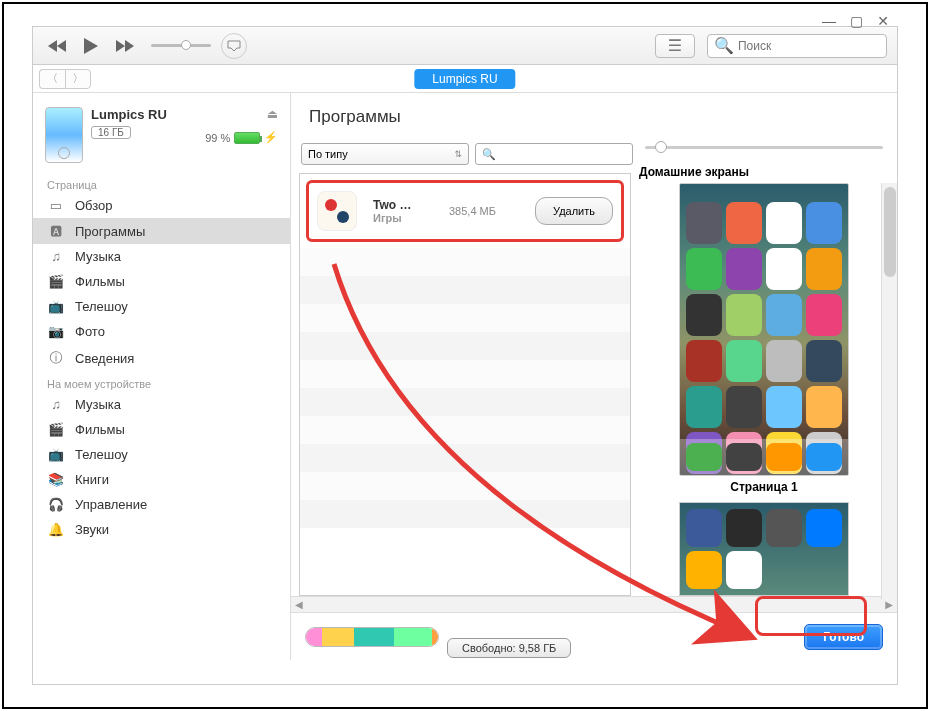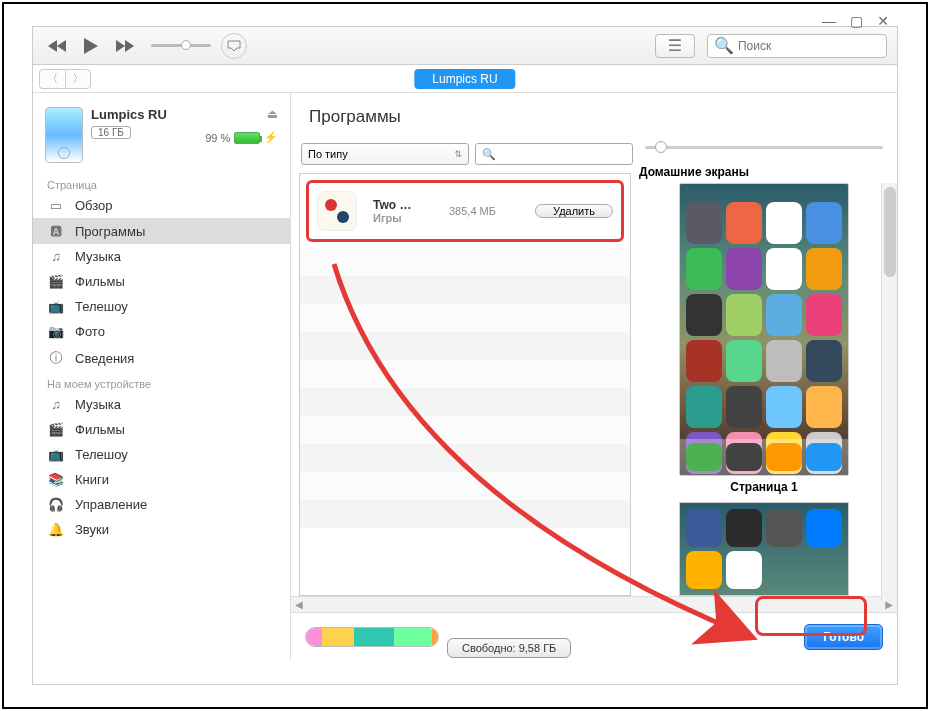--- a/index.html
+++ b/index.html
@@ -66,21 +66,21 @@
 
 .group-header { padding: 4px 8px; font-size: 12px; font-weight: 700; color: #333; border-bottom: 1px solid #ddd; }
 .app-row { display: flex; align-items: center; padding: 8px; border: 3px solid #e53935; border-radius: 6px; margin: 6px; gap: 16px; }
 .app-icon { width: 40px; height: 40px; border-radius: 8px; background: #fcf8f0; position: relative; border: 1px solid #eee; }
 .app-icon::before { content:""; position:absolute; left:7px; top:7px; width:12px; height:12px; border-radius:50%; background:#d33; }
 .app-icon::after { content:""; position:absolute; right:7px; bottom:7px; width:12px; height:12px; border-radius:50%; background:#246; }
 .app-meta { flex: 0 0 60px; }
 .app-name { font-size: 12px; font-weight: 600; color: #333; }
 .app-cat { font-size: 11px; color: #999; font-weight: bold; }
 .app-size { font-size: 11px; color: #888; flex: 0 0 70px; }
-.del-btn { flex: 1; height: 14px; border: 1px solid #aaa; border-radius: 11px; background: linear-gradient(#fcfcfc,#e8e8e8); font-size: 11px; cursor: pointer; }
+.del-btn { flex: 1; height: 28px; border: 1px solid #aaa; border-radius: 11px; background: linear-gradient(#fcfcfc,#e8e8e8); font-size: 11px; cursor: pointer; }
 .stripe-rows { flex: 1; }
 .stripe { height: 28px; }
 .stripe:nth-child(odd){ background:#fbfbfb; }
 .stripe:nth-child(even){ background:#f4f4f4; }
 
 .zoom-slider { height: 22px; display: flex; align-items: center; padding: 0 6px; }
 .zoom-track { flex: 1; height: 3px; background: #ccc; border-radius: 2px; position: relative; }
 .zoom-thumb { position: absolute; left: 10px; top: -5px; width: 12px; height: 12px; background: #fff; border: 1px solid #aaa; border-radius: 50%; }
 .home-title { font-size: 12px; font-weight: 700; padding: 6px 0 4px; }
 .phone-screen { width: 170px; height: 300px; margin: 0 auto; border: 1px solid #ccc; background: linear-gradient(#2b5c6b,#5a8a7a 30%,#8f9366 55%,#6b4e3a 80%,#2a2a2a); position: relative; border-radius: 2px; overflow: hidden; }

